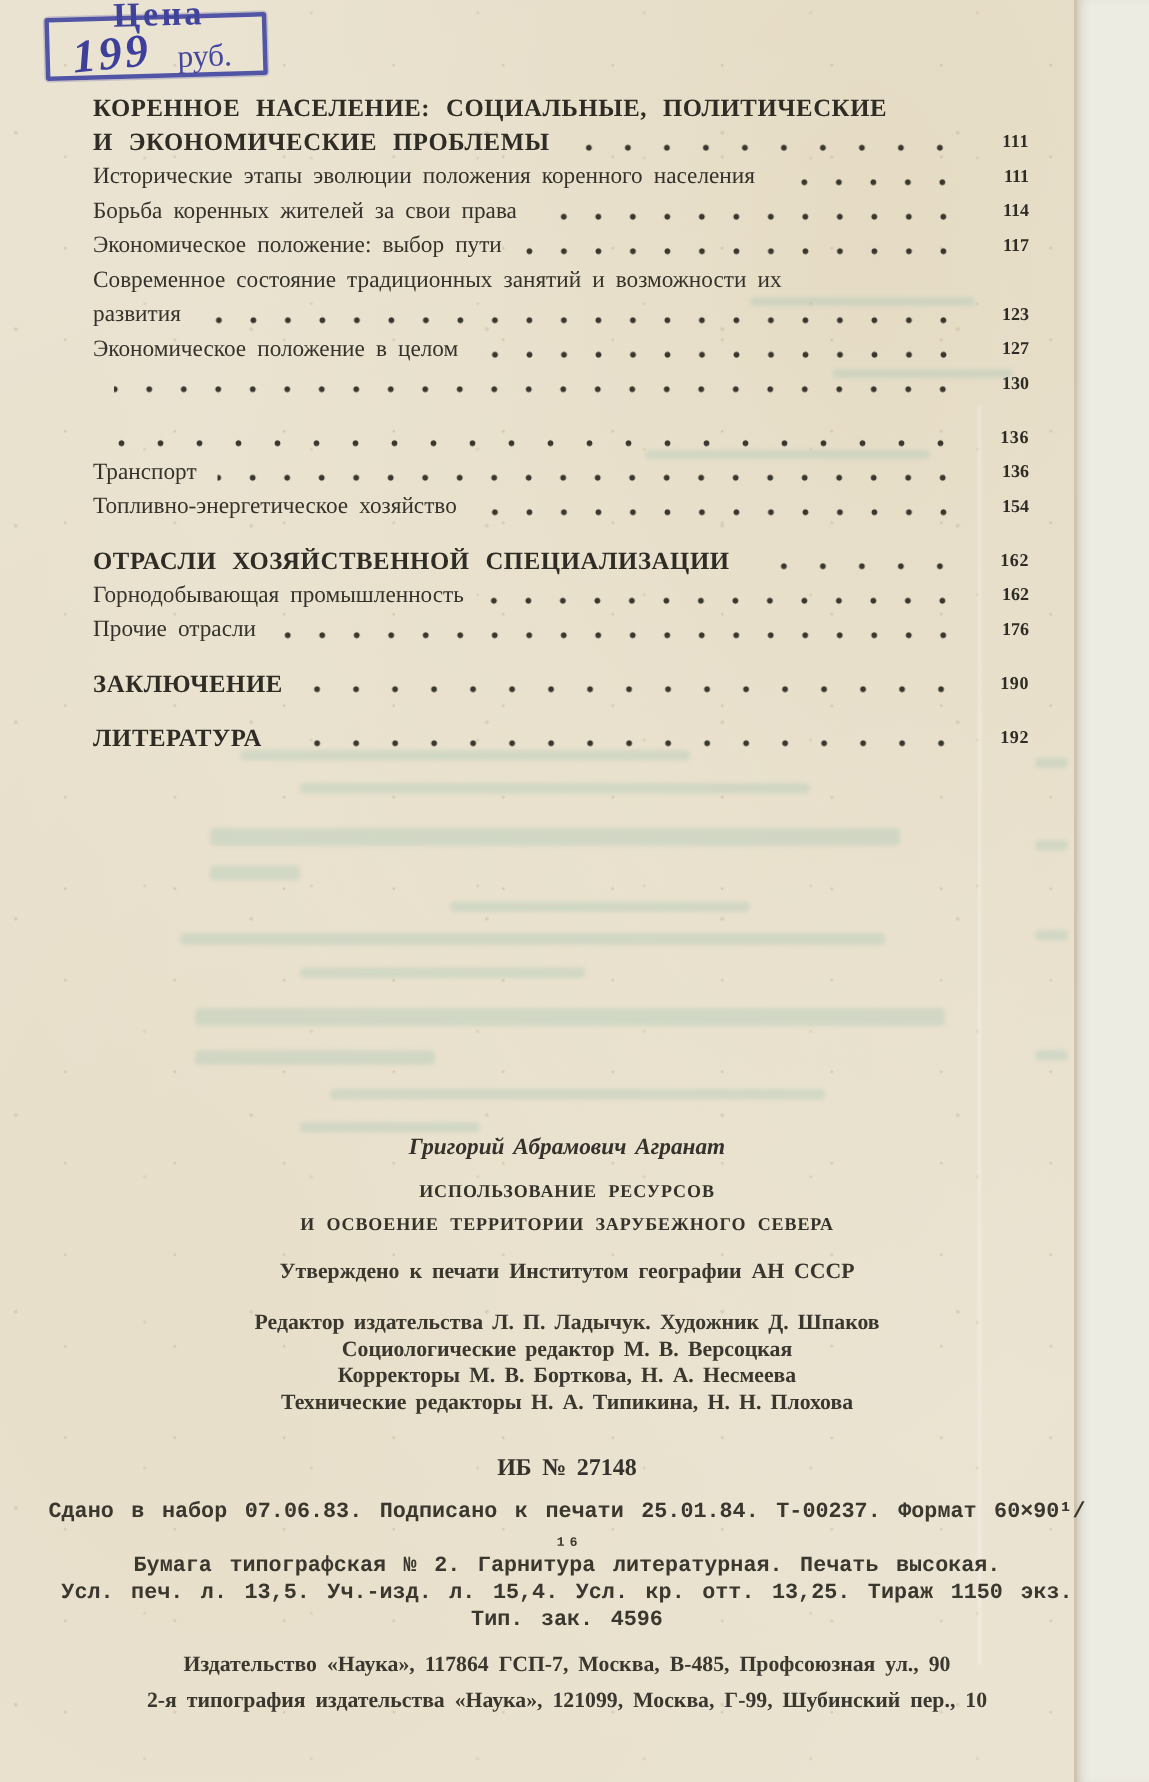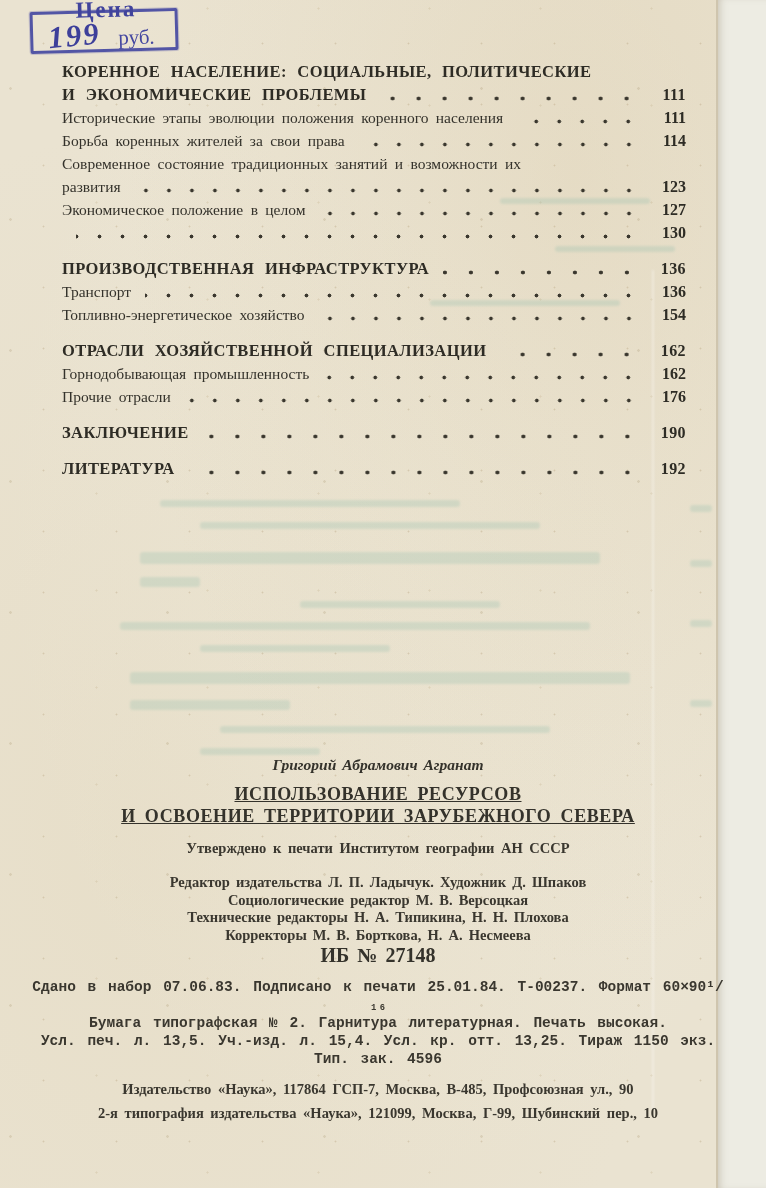--- a/index.html
+++ b/index.html
@@ -76,38 +76,38 @@
   .toc-entry.sub{font-size:15.5px;word-spacing:3.5px;}
   .toc-row{display:flex;align-items:flex-start;}
   .toc-label{white-space:nowrap;}
   .dots{
     flex:1 1 auto;height:7px;margin:0 10px 0 14px;align-self:flex-end;
     margin-bottom:4px;
     background-image:radial-gradient(circle, #3a372e 1.7px, transparent 2.2px);
     background-size:26px 7px;background-repeat:repeat-x;background-position:right center;
   }
   .toc-entry.sub .dots{background-size:23px 7px;}
-  .toc-page{font-weight:bold;font-size:16px;min-width:36px;text-align:right;color:#2e2c25;}
+  .toc-page{font-weight:bold;font-size:12px;min-width:36px;text-align:right;color:#2e2c25;}
 
   
   .ghost{
     position:absolute;background:#8fbcab;opacity:.26;border-radius:3px;
     filter:blur(1.3px);pointer-events:none;
   }
 
   
   #colophon{
     position:absolute;left:30px;top:756px;width:696px;
     text-align:center;color:#34322b;
   }
   .author{font-style:italic;font-weight:bold;font-size:15.5px;word-spacing:2px;}
-  .book-title{font-weight:bold;font-size:18px;letter-spacing:.6px;word-spacing:4px;line-height:22px;margin-top:9px;text-decoration:underline;}
+  .book-title{font-weight:bold;font-size:12px;letter-spacing:.6px;word-spacing:4px;line-height:22px;margin-top:9px;}
   .approved{font-weight:bold;font-size:14.5px;word-spacing:3px;margin-top:13px;color:#3a372f;}
   .staff{margin-top:17px;font-weight:bold;font-size:14.5px;line-height:17.5px;word-spacing:2.5px;color:#3a372f;}
-  .ib{font-weight:bold;font-size:20px;word-spacing:3px;}
+  .ib{font-weight:bold;font-size:16px;margin-top:26px;word-spacing:3px;}
   .print-info{margin-top:11px;font-weight:bold;font-size:14.5px;line-height:18px;word-spacing:3px;color:#3a372f;font-family:Liberation Mono, monospace;}
   .publisher{font-weight:bold;font-size:14.5px;margin-top:13px;word-spacing:3px;color:#3a372f;}
   .printer{font-weight:bold;font-size:14.5px;margin-top:7px;word-spacing:3px;color:#3a372f;}
 </style>
 </head>
 <body>
 
 <div id="page">
 
   <div id="edge-strip"></div>
@@ -137,20 +137,27 @@
         </div>
       </div>
       <div class="toc-entry sub">
         <div class="toc-row">
           <span class="toc-label">Борьба коренных жителей за свои права</span>
           <span class="dots"></span>
           <span class="toc-page">114</span>
         </div>
       </div>
       <div class="toc-entry sub">
+        <div class="toc-row">
+          <span class="toc-label">Экономическое положение: выбор пути</span>
+          <span class="dots"></span>
+          <span class="toc-page">117</span>
+        </div>
+      </div>
+      <div class="toc-entry sub">
         <div class="toc-preline">Современное  состояние  традиционных  занятий  и  возможности  их</div>
         <div class="toc-row">
           <span class="toc-label">развития</span>
           <span class="dots"></span>
           <span class="toc-page">123</span>
         </div>
       </div>
       <div class="toc-entry sub">
         <div class="toc-row">
           <span class="toc-label">Экономическое положение в целом</span>
@@ -159,21 +166,20 @@
         </div>
       </div>
       <div class="toc-entry sub">
         <div class="toc-row">
           <span class="dots"></span>
           <span class="toc-page">130</span>
         </div>
       </div>
       <div class="toc-entry heading gap">
         <div class="toc-row">
-          <span class="toc-label">ПРОИЗВОДСТВЕННАЯ ИНФРАСТРУКТУРА</span>
           <span class="dots"></span>
           <span class="toc-page">136</span>
         </div>
       </div>
       <div class="toc-entry sub">
         <div class="toc-row">
           <span class="toc-label">Транспорт</span>
           <span class="dots"></span>
           <span class="toc-page">136</span>
         </div>
@@ -246,22 +252,22 @@
   <div id="colophon">
     <div class="author">Григорий Абрамович Агранат</div>
     <div class="book-title">
       <div>ИСПОЛЬЗОВАНИЕ РЕСУРСОВ</div>
       <div>И ОСВОЕНИЕ ТЕРРИТОРИИ ЗАРУБЕЖНОГО СЕВЕРА</div>
     </div>
     <div class="approved">Утверждено к печати Институтом географии АН СССР</div>
     <div class="staff">
       <div>Редактор издательства Л. П. Ладычук. Художник Д. Шпаков</div>
       <div>Социологические редактор М. В. Версоцкая</div>
+      <div>Корректоры М. В. Борткова, Н. А. Несмеева</div>
       <div>Технические редакторы Н. А. Типикина, Н. Н. Плохова</div>
-      <div>Корректоры М. В. Борткова, Н. А. Несмеева</div>
     </div>
     <div class="ib">ИБ № 27148</div>
     <div class="print-info">
       <div>Сдано в набор 07.06.83. Подписано к печати 25.01.84. Т-00237. Формат 60×90¹/₁₆</div>
       <div>Бумага типографская № 2. Гарнитура литературная. Печать высокая.</div>
       <div>Усл. печ. л. 13,5. Уч.-изд. л. 15,4. Усл. кр. отт. 13,25. Тираж 1150 экз. Тип. зак. 4596</div>
     </div>
     <div class="publisher">Издательство «Наука», 117864 ГСП-7, Москва, В-485, Профсоюзная ул., 90</div>
     <div class="printer">2-я типография издательства «Наука», 121099, Москва, Г-99, Шубинский пер., 10</div>
   </div>

